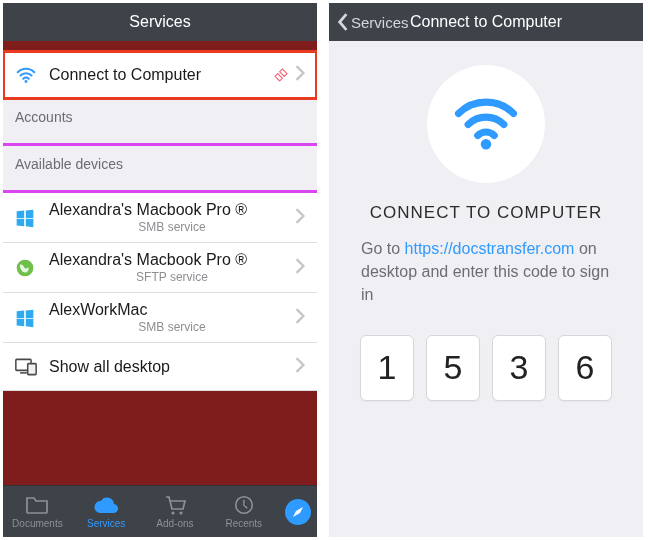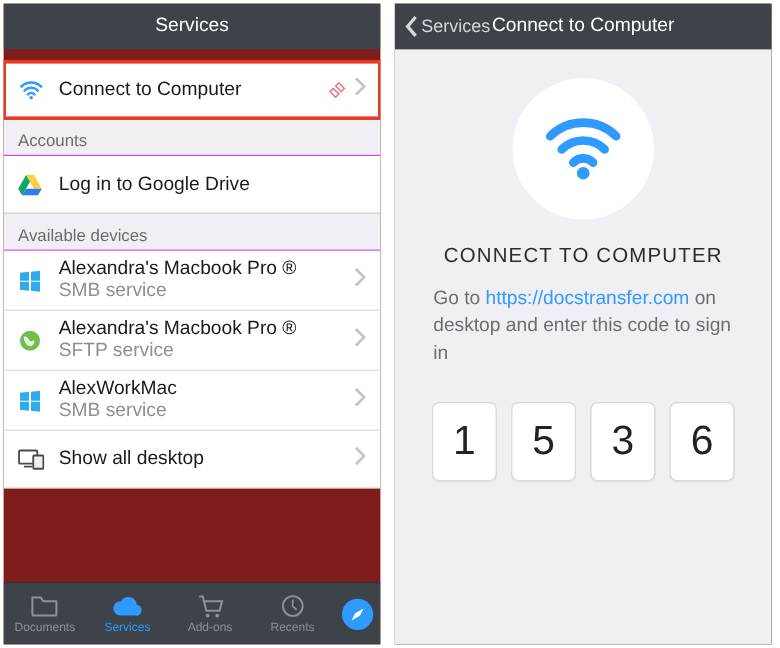--- a/index.html
+++ b/index.html
@@ -61,29 +61,29 @@
     justify-content: flex-start;
     margin-right: 6px;
   }
   .row .label-col {
     flex: 1;
     display: flex;
     flex-direction: column;
     justify-content: center;
   }
   .row .label { font-size: 16px; color: #1a1a1a; }
-  .row .sub { font-size: 16px; color: #8e8e93; margin-top: 1px; }
+  .row .sub { font-size: 12px; color: #8e8e93; margin-top: 1px; text-align: center; }
   .row .chev { color: #c5c5c9; }
   .row .aux { color: #f46a7f; margin-right: 6px; display:flex; align-items:center;}
   .section-h {
     font-size: 14px;
     color: #6b6b70;
-    padding: 10px 12px 4px;
+    padding: 10px 12px 18px;
     background: #efeff4;
-    border-bottom: 1px solid #d946ef;
+    border-bottom: 3px solid #d946ef;
   }
   .highlight {
     outline: 3px solid #e83b1f;
     outline-offset: -2px;
     margin-top: 10px;
   }
   .tabbar {
     height: 52px;
     background: #3d4349;
     display: flex;
@@ -178,32 +178,20 @@
     </span>
     <span class="chev">
       <svg width="10" height="16" viewBox="0 0 8 14">
           <path fill="none" stroke="#c5c5c9" stroke-width="2" d="M1 1l6 6-6 6"></path>
         </svg>
     </span>
   </div>
 
   <div class="section-h">Accounts</div>
 
-  <div class="row">
-    <span class="icon-slot">
-      <svg width="20" height="18" viewBox="0 0 24 22">
-          <polygon points="8,1 16,1 24,15 16,15" fill="#ffcf3f"></polygon>
-          <polygon points="8,1 0,15 4,22 12,8" fill="#11a861"></polygon>
-          <polygon points="4,22 20,22 24,15 8,15" fill="#2f7ee6"></polygon>
-        </svg>
-    </span>
-    <div class="label-col">
-      <span class="label">Log in to Google Drive</span>
-    </div>
-  </div>
 
 
   <div class="section-h">Available devices</div>
 
   <div class="row tall">
     <span class="icon-slot">
       <svg width="20" height="20" viewBox="0 0 24 24">
           <path fill="#2fa9ef" d="M2 4l9-1v9H2zM13 3l9-1v10h-9zM2 13h9v9l-9-1zM13 13h9v10l-9-1z"></path>
         </svg>
     </span>

